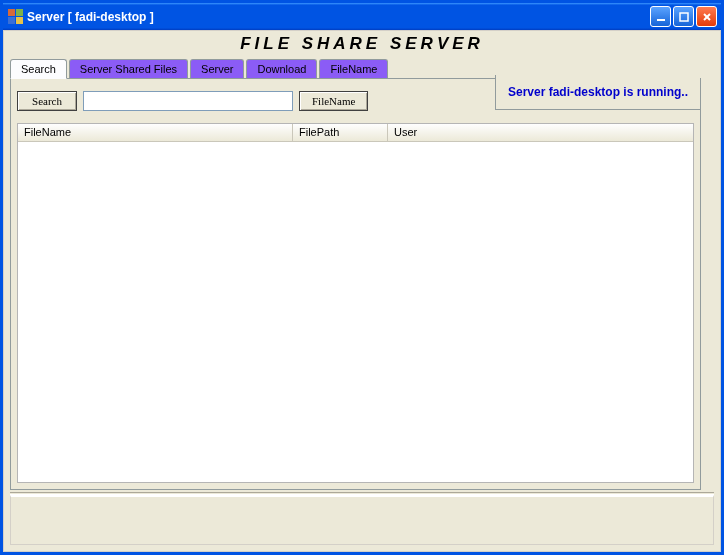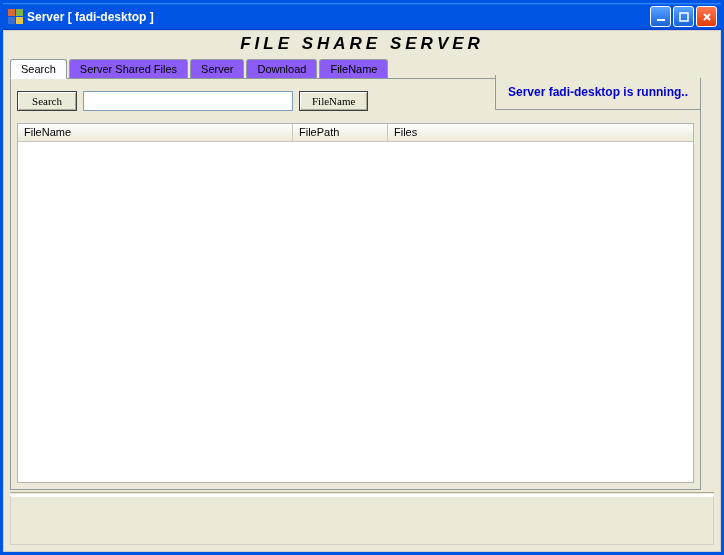--- a/index.html
+++ b/index.html
@@ -236,21 +236,21 @@
       <div class="toolbar-row">
         <button class="wf-button">Search</button>
         <input class="search-input" type="text" value="" style="">
         <button class="wf-button">FileName</button>
       </div>
 
       <div class="listview">
         <div class="lv-header">
           <div class="lv-col" style="width:275px">FileName</div>
           <div class="lv-col" style="width:95px">FilePath</div>
-          <div class="lv-col" style="flex:1;border-right:none">Files</div>
+          <div class="lv-col" style="flex:1;border-right:none">User</div>
         </div>
         <div class="lv-body"></div>
       </div>
     </div>
 
     <div class="bottom-separator"></div>
     <div class="bottom-bar"></div>
   </div>
 </div>
 

